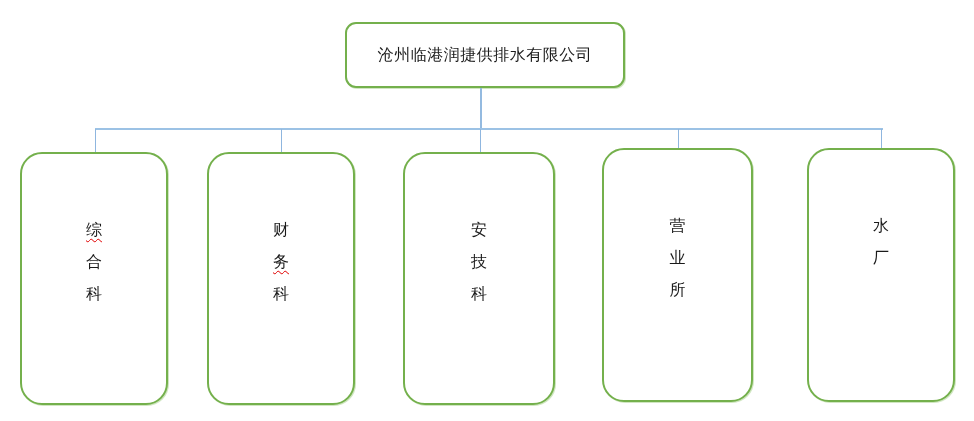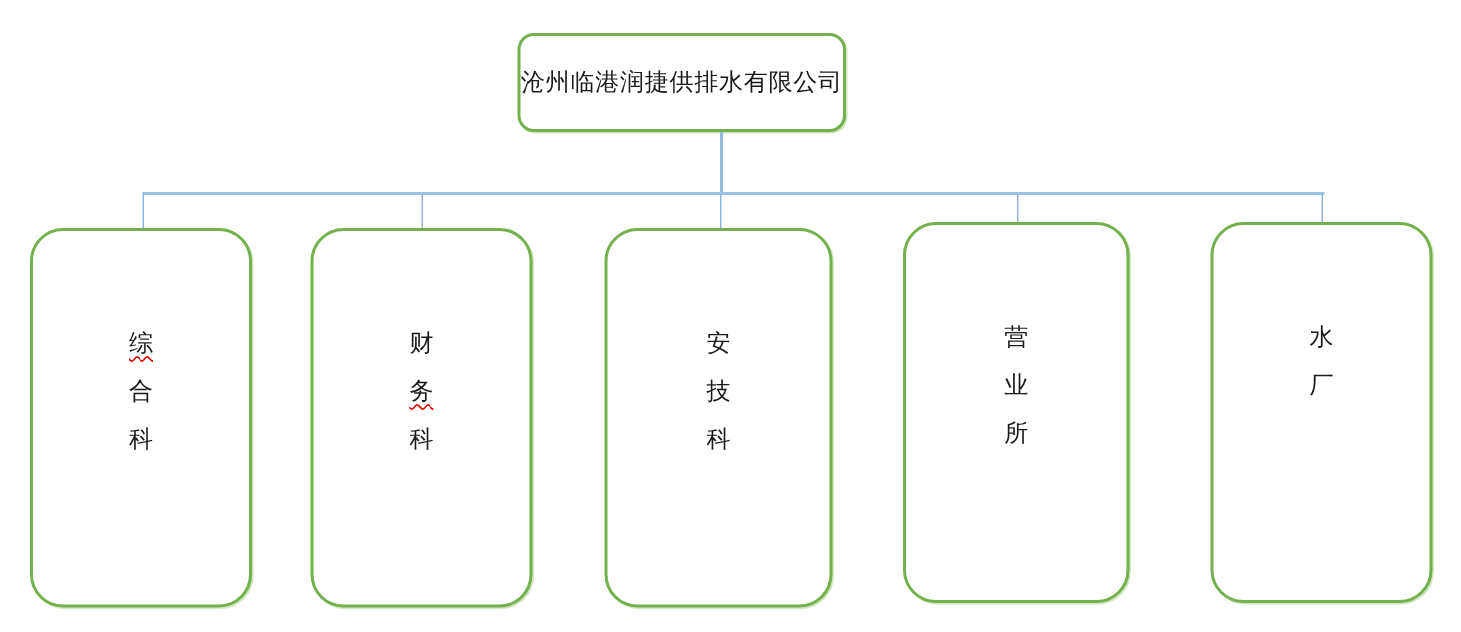--- a/index.html
+++ b/index.html
@@ -19,21 +19,21 @@
   
   .node {
     position: absolute;
     box-sizing: border-box;
     background: #ffffff;
     border: 2px solid #74b04c;
     box-shadow: 1px 1px 0 rgba(169, 209, 142, 0.55);
   }
   .root-node {
     left: 345px; top: 22px;
-    width: 219px; height: 66px;
+    width: 280px; height: 66px;
     border-radius: 11px;
     display: flex;
     align-items: center;
     justify-content: center;
   }
   .root-label {
     font-size: 16px;
     letter-spacing: 0.5px;
     white-space: nowrap;
   }

